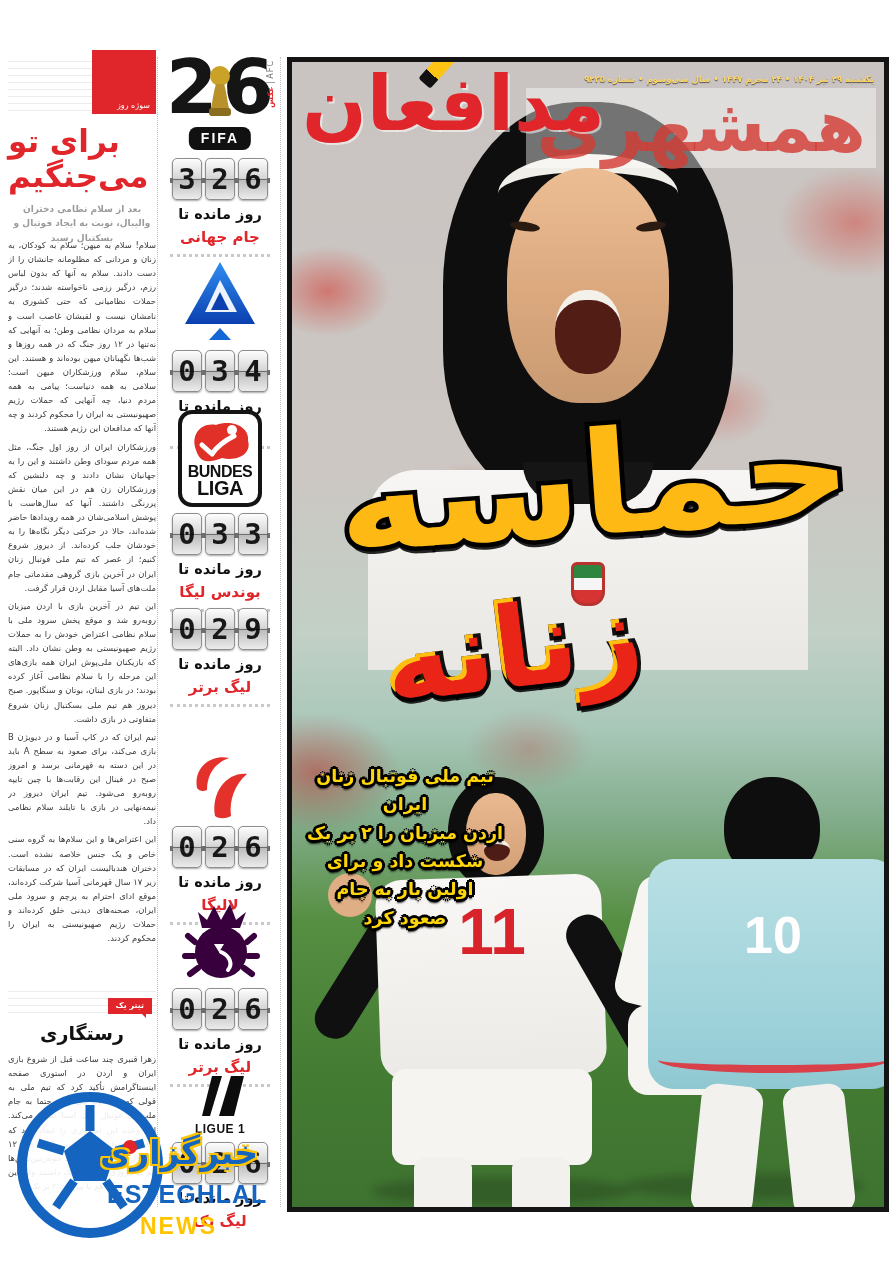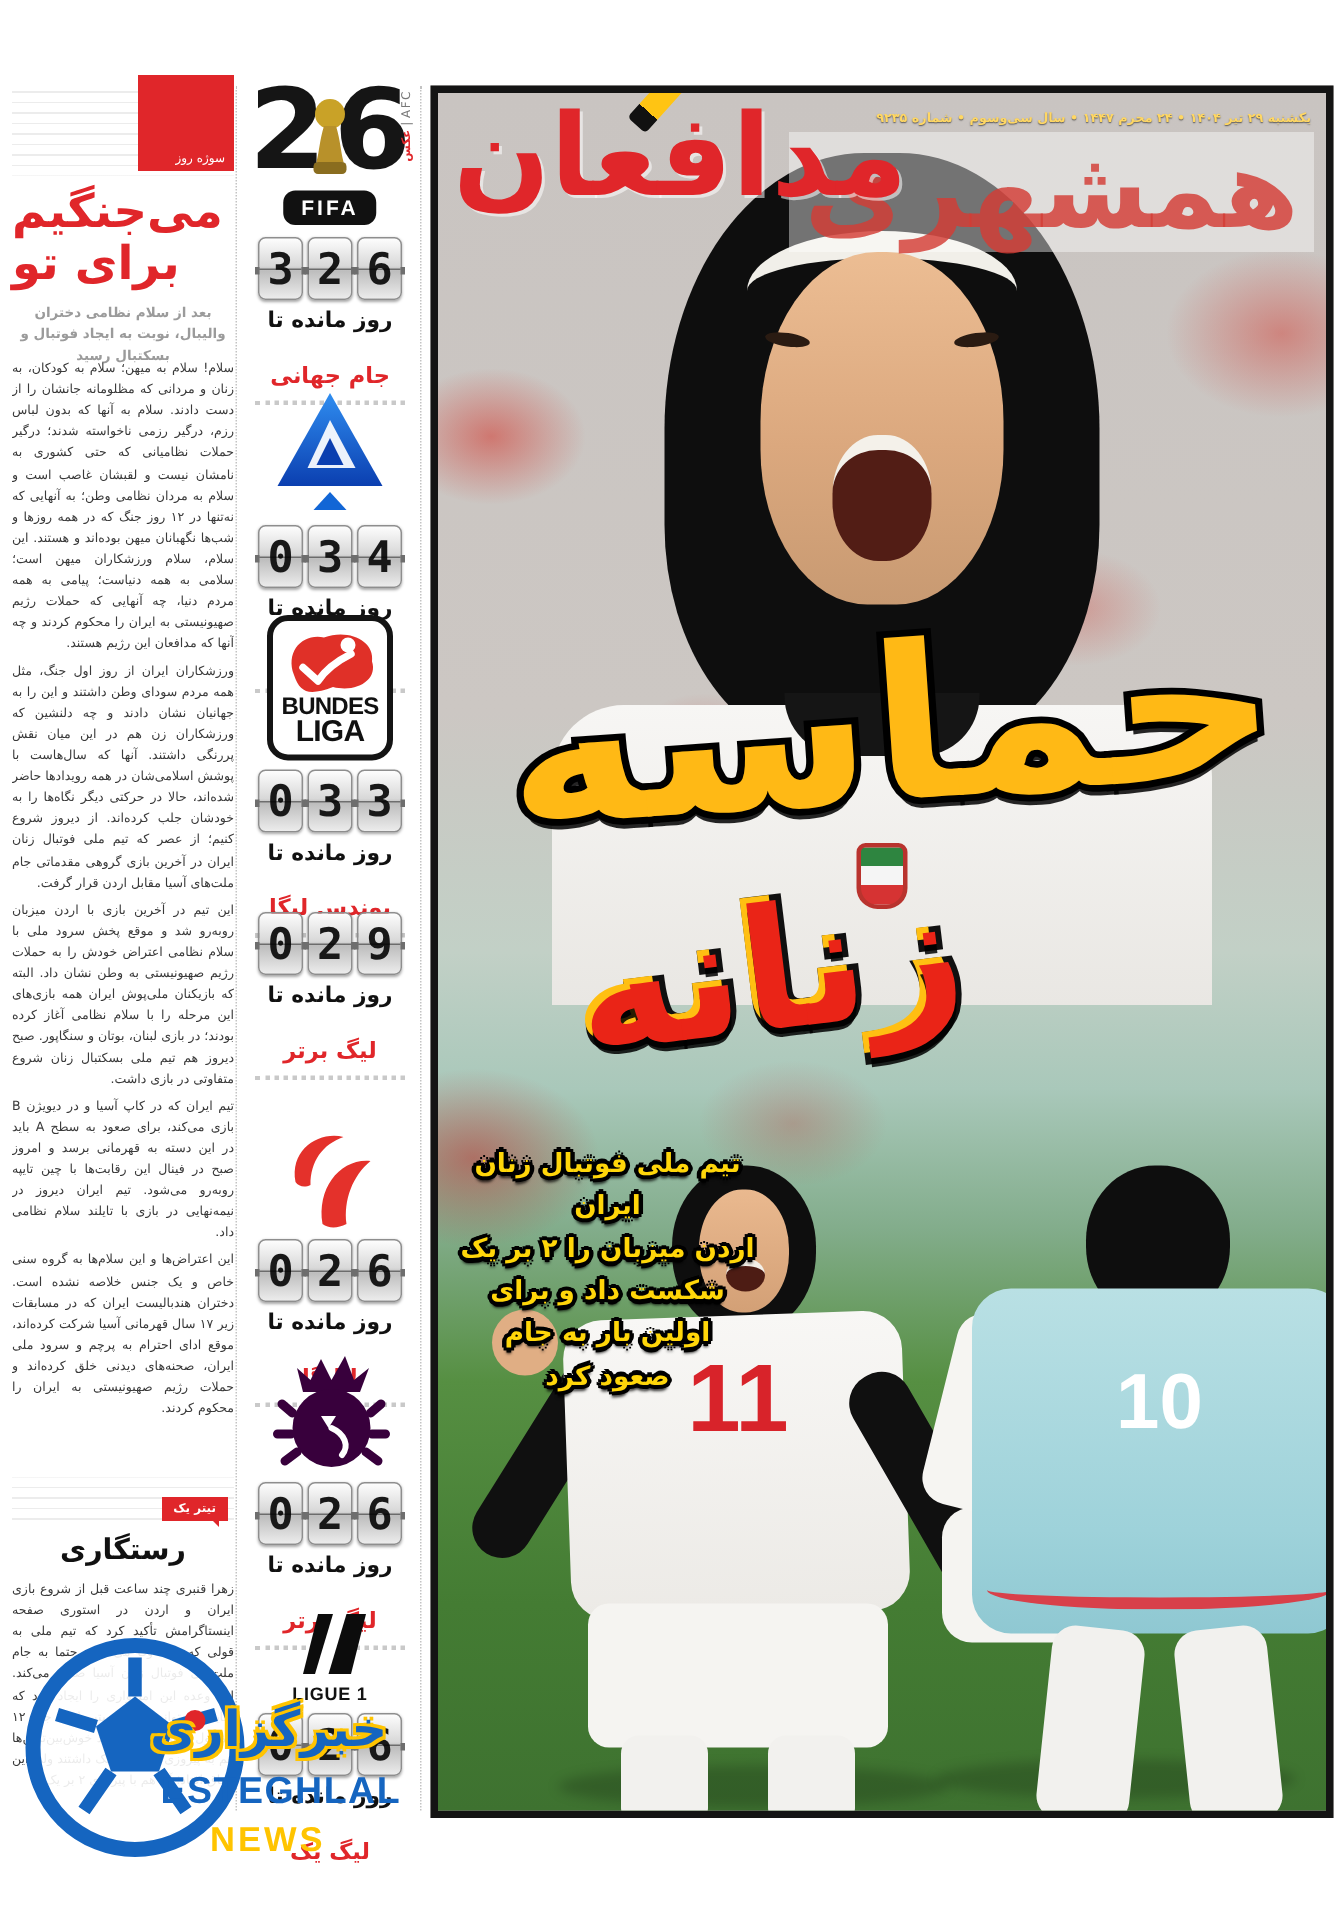--- a/index.html
+++ b/index.html
@@ -56,21 +56,21 @@
   .flip-card { position:relative; width:30px; height:42px; border-radius:5px;
     background:linear-gradient(180deg,#fdfdfd 0%,#d8d8d8 46%,#bdbdbd 54%,#ececec 100%);
     border:1px solid #8e8e8e; display:flex; align-items:center; justify-content:center;
     box-shadow:0 1px 2px rgba(0,0,0,.35); }
   .flip-card:before { content:""; position:absolute; left:-3px; top:19px; width:3px; height:5px; background:#6e6e6e; }
   .flip-card:after  { content:""; position:absolute; right:-3px; top:19px; width:3px; height:5px; background:#6e6e6e; }
   .flip-card span { position:relative; font-family:"DejaVu Sans Mono",monospace; font-weight:bold;
     font-size:29px; color:#181818; line-height:1; }
   .flip-card i { position:absolute; left:0; right:0; top:50%; height:1px; background:rgba(0,0,0,.45); }
   .cd-label { margin-top:6px; font-weight:900; font-size:14.5px; color:#111; direction:rtl; }
-  .cd-league { margin-top:19px; font-weight:900; font-size:15px; color:#e0262a; direction:rtl; }
+  .cd-league { margin-top:6px; font-weight:900; font-size:15px; color:#e0262a; direction:rtl; }
   .cd-dots { margin-top:8px; width:100px; border-top:3px dotted #c9c9c9; }
 
   
   .lg-fifa { position:relative; width:112px; height:96px; }
   .f26 { position:absolute; top:-6px; font-size:74px; font-weight:900; color:#151515;
     font-family:"DejaVu Sans",sans-serif; line-height:1; }
   .f26.l { left:2px; } .f26.r { right:2px; }
   .f26-bar { position:absolute; left:50%; transform:translateX(-50%); bottom:2px; background:#111;
     border-radius:8px; padding:3px 12px 4px; color:#fff; font-family:"Liberation Sans",sans-serif;
     font-weight:bold; font-size:14px; letter-spacing:2px; }
@@ -195,22 +195,22 @@
 
   <div class="vsep s1"></div>
   <div class="vsep s2"></div>
 
   <div class="left-col">
     <div class="ruled lead-ruled"></div>
     <div class="kicker-box">
       <span>سوژه روز</span>
     </div>
     <div class="lead-headline">
+      <div>برای تو</div>
       <div>می‌جنگیم</div>
-      <div>برای تو</div>
     </div>
     <div class="lead-sub">بعد از سلام نظامی دختران والیبال، نوبت به ایجاد فوتبال و بسکتبال رسید</div>
     <div class="lead-body">
       <p>سلام! سلام به میهن؛ سلام به کودکان، به زنان و مردانی که مظلومانه جانشان را از دست دادند. سلام به آنها که بدون لباس رزم، درگیر رزمی ناخواسته شدند؛ درگیر حملات نظامیانی که حتی کشوری به نامشان نیست و لقبشان غاصب است و سلام به مردان نظامی وطن؛ به آنهایی که نه‌تنها در ۱۲ روز جنگ که در همه روزها و شب‌ها نگهبانان میهن بوده‌اند و هستند. این سلام، سلام ورزشکاران میهن است؛ سلامی به همه دنیاست؛ پیامی به همه مردم دنیا، چه آنهایی که حملات رژیم صهیونیستی به ایران را محکوم کردند و چه آنها که مدافعان این رژیم هستند.</p>
       <p>ورزشکاران ایران از روز اول جنگ، مثل همه مردم سودای وطن داشتند و این را به جهانیان نشان دادند و چه دلنشین که ورزشکاران زن هم در این میان نقش پررنگی داشتند. آنها که سال‌هاست با پوشش اسلامی‌شان در همه رویدادها حاضر شده‌اند، حالا در حرکتی دیگر نگاه‌ها را به خودشان جلب کرده‌اند. از دیروز شروع کنیم؛ از عصر که تیم ملی فوتبال زنان ایران در آخرین بازی گروهی مقدماتی جام ملت‌های آسیا مقابل اردن قرار گرفت.</p>
       <p>این تیم در آخرین بازی با اردن میزبان روبه‌رو شد و موقع پخش سرود ملی با سلام نظامی اعتراض خودش را به حملات رژیم صهیونیستی به وطن نشان داد. البته که بازیکنان ملی‌پوش ایران همه بازی‌های این مرحله را با سلام نظامی آغاز کرده بودند؛ در بازی لبنان، بوتان و سنگاپور. صبح دیروز هم تیم ملی بسکتبال زنان شروع متفاوتی در بازی داشت.</p>
       <p>تیم ایران که در کاپ آسیا و در دیویژن B بازی می‌کند، برای صعود به سطح A باید در این دسته به قهرمانی برسد و امروز صبح در فینال این رقابت‌ها با چین تایپه روبه‌رو می‌شود. تیم ایران دیروز در نیمه‌نهایی در بازی با تایلند سلام نظامی داد.</p>
       <p>این اعتراض‌ها و این سلام‌ها به گروه سنی خاص و یک جنس خلاصه نشده است. دختران هندبالیست ایران که در مسابقات زیر ۱۷ سال قهرمانی آسیا شرکت کرده‌اند، موقع ادای احترام به پرچم و سرود ملی ایران، صحنه‌های دیدنی خلق کرده‌اند و حملات رژیم صهیونیستی به ایران را محکوم کردند.</p>
     </div>
     <div class="ruled story2-ruled"></div>

